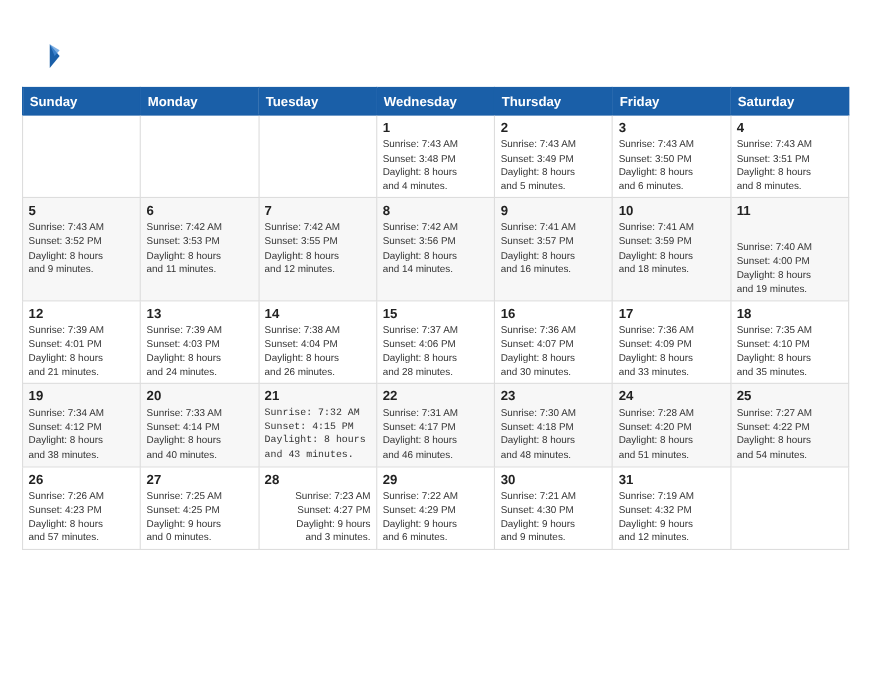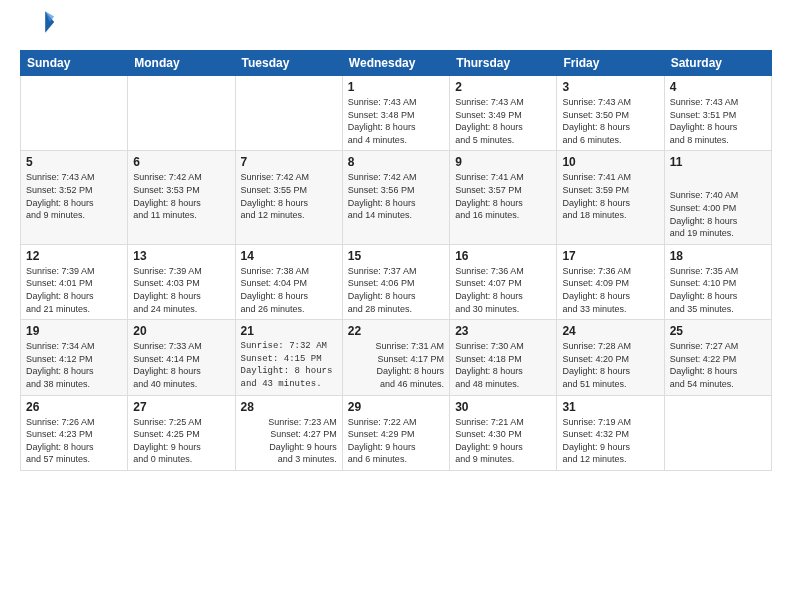--- a/index.html
+++ b/index.html
@@ -7,21 +7,21 @@
       font-family: Arial, sans-serif;
       background: #fff;
       width: 792px;
       min-height: 612px;
       overflow: hidden;
     }
     .page {
       width: 792px;
       min-height: 612px;
       background: #fff;
-      padding: 4px 20px 16px 20px;
+      padding: 33px 20px 16px 20px;
     }
     .header {
       display: flex;
       justify-content: space-between;
       align-items: flex-start;
       margin-bottom: 10px;
     }
     .logo {
       display: flex;
       align-items: center;
@@ -291,21 +291,21 @@
           </td>
           <td>
             <span class="day-number">21</span>
             <div class="day-info" style="white-space: pre-line; font-family: Liberation Mono, monospace;">Sunrise: 7:32 AM
 Sunset: 4:15 PM
 Daylight: 8 hours
 and 43 minutes.</div>
           </td>
           <td>
             <span class="day-number">22</span>
-            <div class="day-info" style="white-space: pre-line; text-align: right;">Sunrise: 7:31 AM
+            <div class="day-info" style="white-space: pre-line;">Sunrise: 7:31 AM
 Sunset: 4:17 PM
 Daylight: 8 hours
 and 46 minutes.</div>
           </td>
           <td>
             <span class="day-number">23</span>
             <div class="day-info" style="white-space: pre-line;">Sunrise: 7:30 AM
 Sunset: 4:18 PM
 Daylight: 8 hours
 and 48 minutes.</div>

